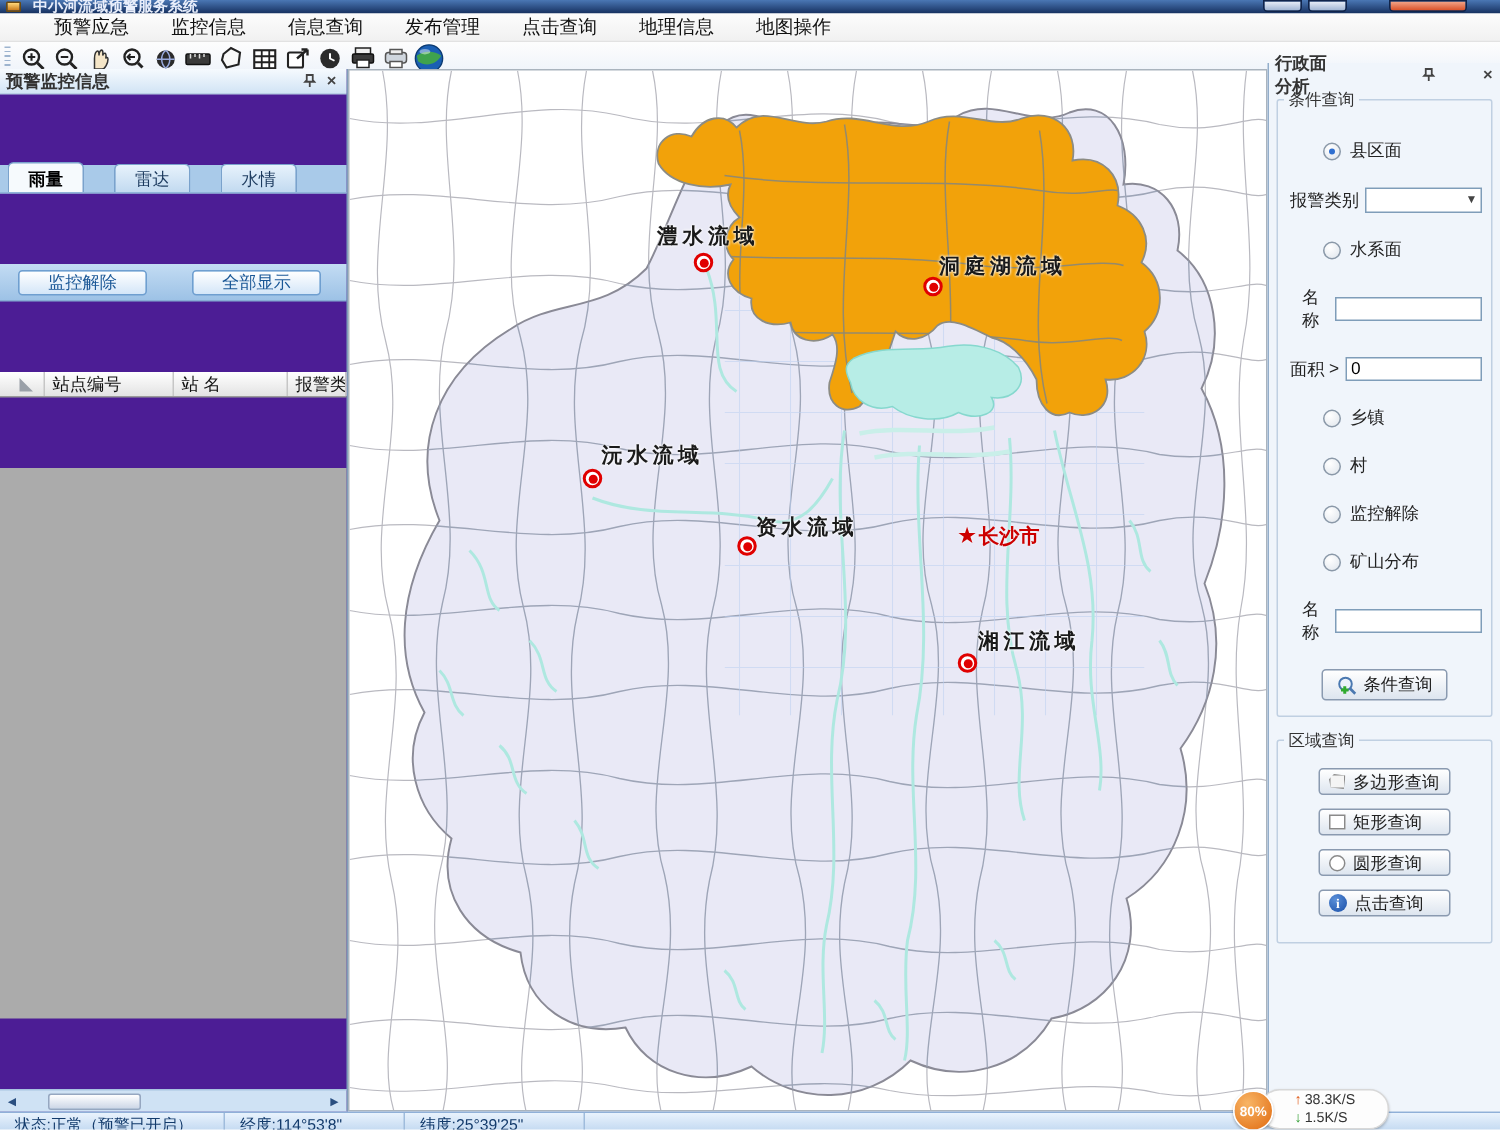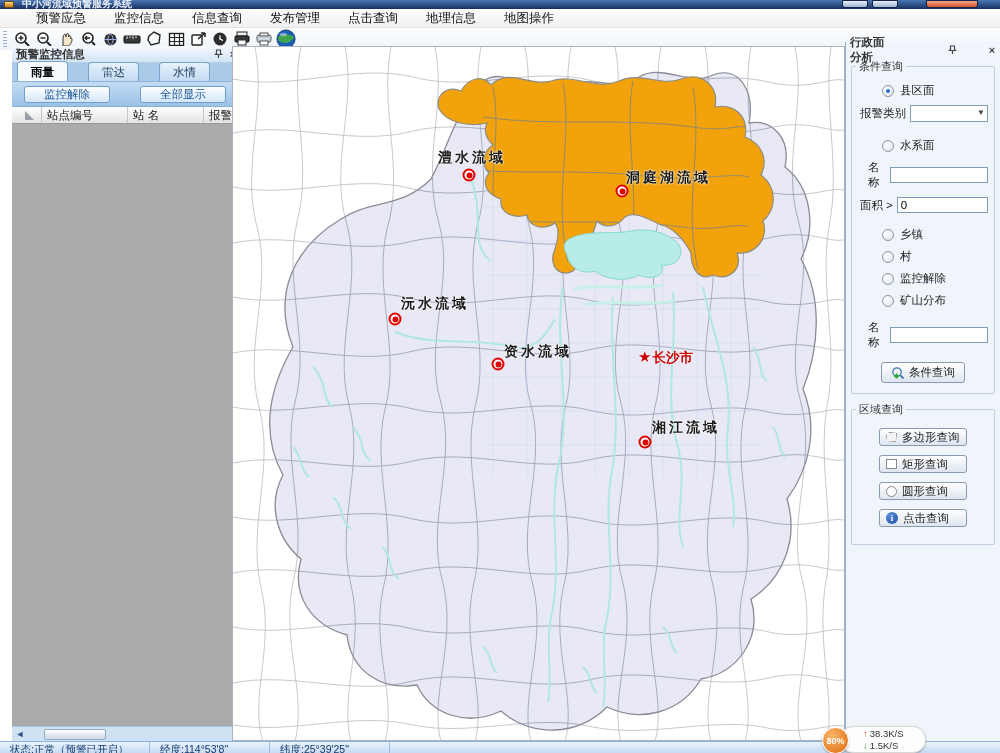--- a/index.html
+++ b/index.html
@@ -33,23 +33,23 @@
     position:absolute; left:0; top:28px; width:1000px; height:22px;
     background:linear-gradient(#fdfdfd,#eef3fa);
     display:flex; align-items:center; padding-left:3px;
   }
   .tb-grip { width:4px; height:16px; margin-right:4px;
     background:repeating-linear-gradient(#9db4cf 0 1px, transparent 1px 3px); }
   .tb-btn { width:20px; height:20px; display:flex; align-items:center; justify-content:center; margin:0 1px; border-radius:2px; }
   .tb-btn svg { display:block; }
   
   .left-panel {
-    position:absolute; left:12px; top:46px; width:232px; height:695px;
+    position:absolute; left:0; top:46px; width:232px; height:695px;
     background:#4c1d95; border-right:1px solid #7f9db9;
-    display:flex; flex-direction:column;
+    display:flex; flex-direction:column;gap:47px;
   }
   .map-area {
     position:absolute; left:232px; top:46px; width:613px; height:695px;
     background:#fff; border:1px solid #aab4be; overflow:hidden;
   }
   .right-panel {
     position:absolute; left:845px; top:42px; width:155px; height:699px;
     background:#f0f5fb; border-left:1px solid #93aecb;
   }
   
@@ -125,21 +125,21 @@
   .city-label .star { font-size:15px; margin-right:1px; }
   
   .rp-header {
     height:16px; display:flex; align-items:center; padding:0 4px;
     font-size:11.5px; font-weight:bold; color:#333;gap:28px;
   }
   fieldset {
     border:1px solid #c0d0e2; border-radius:2px; margin:1px 5px 8px; padding:2px 4px 8px;
   }
   legend { font-size:11px; color:#333; padding:0 3px; }
-  .row { display:flex; align-items:center; margin:7px 2px; font-size:11.5px; }
+  .row { display:flex; align-items:center; margin:17px 2px; font-size:11.5px; }
   .radio-row { margin-left:26px; }
   .radio {
     width:12px; height:12px; border-radius:50%; border:1px solid #8a98a8;
     background:radial-gradient(circle at 35% 30%, #ffffff, #dfe5ec); margin-right:6px; position:relative; flex:none;
   }
   .radio.checked::after {
     content:""; position:absolute; left:3px; top:3px; width:4px; height:4px;
     border-radius:50%; background:#2f6fd0;
   }
   .fld-label { width:52px; text-align:left; padding-left:2px; flex:none; }

